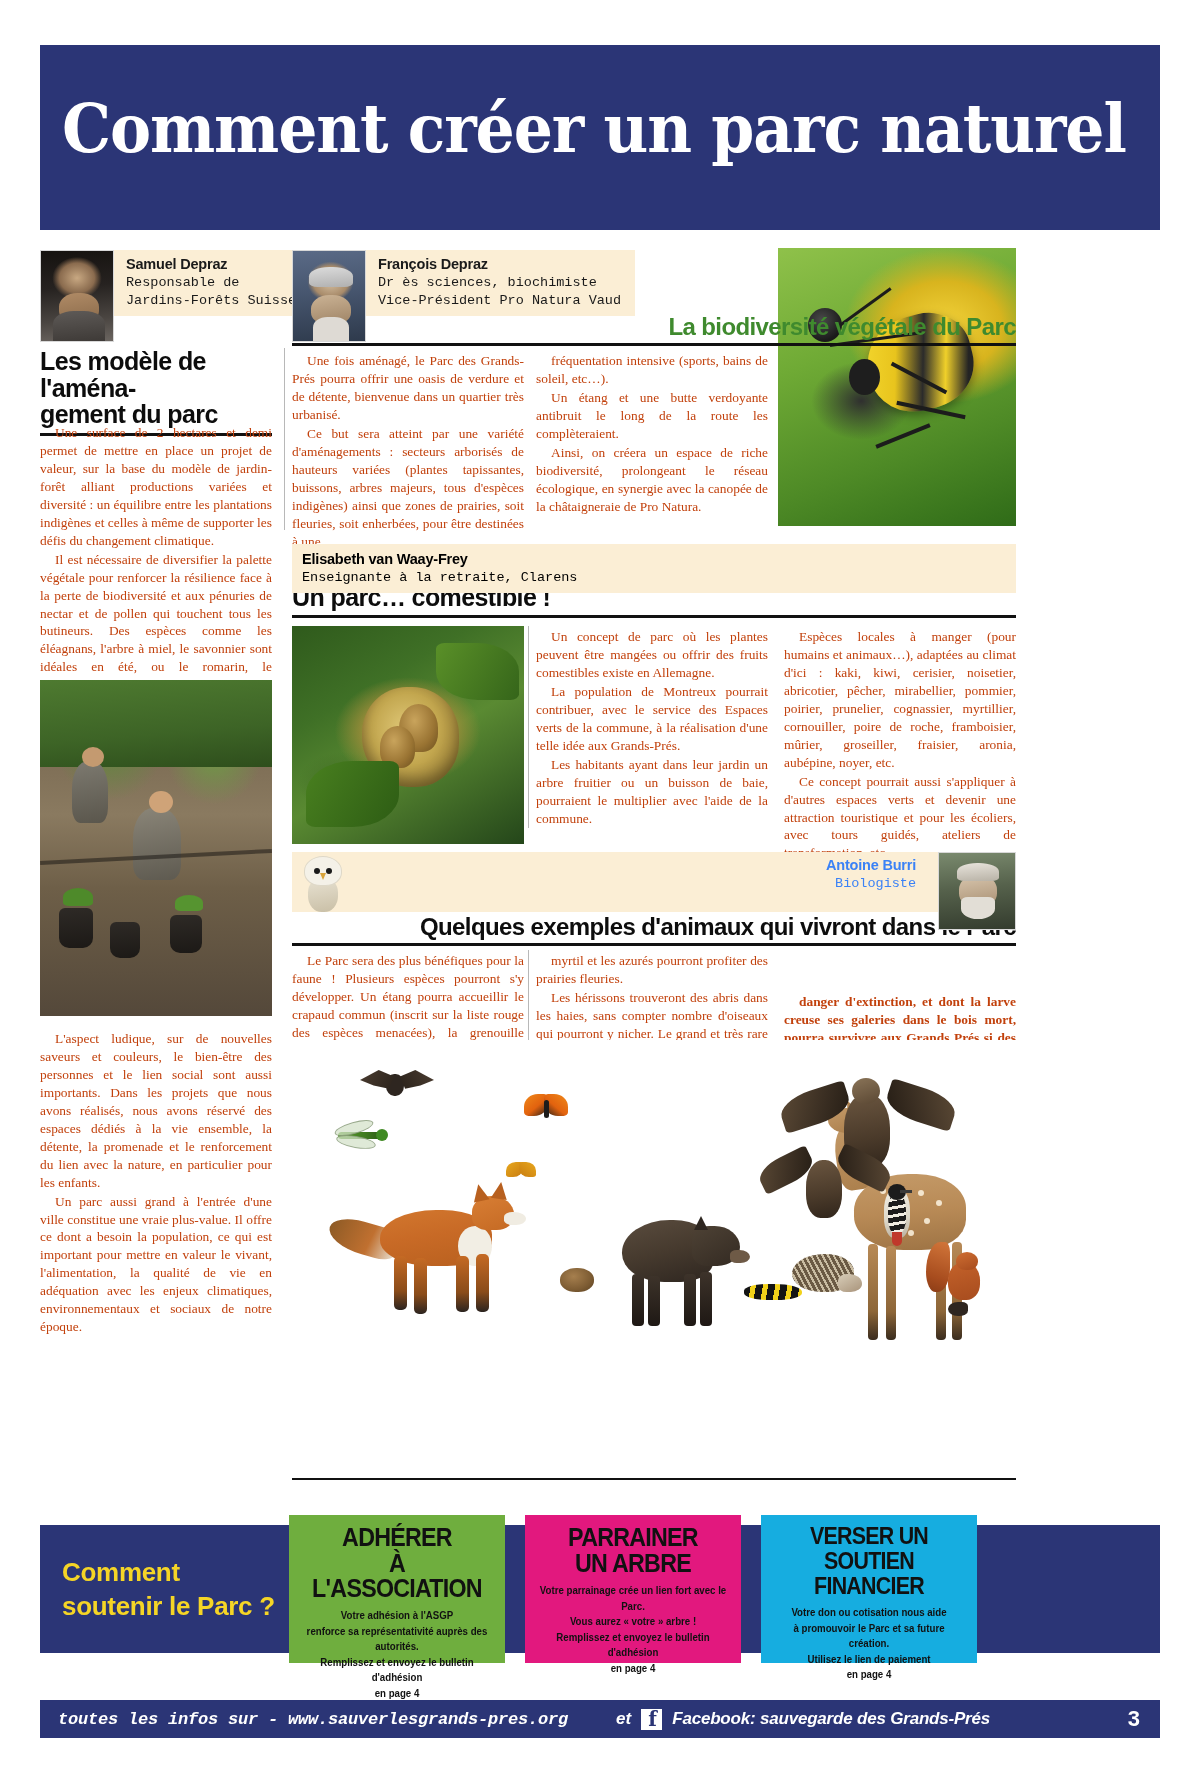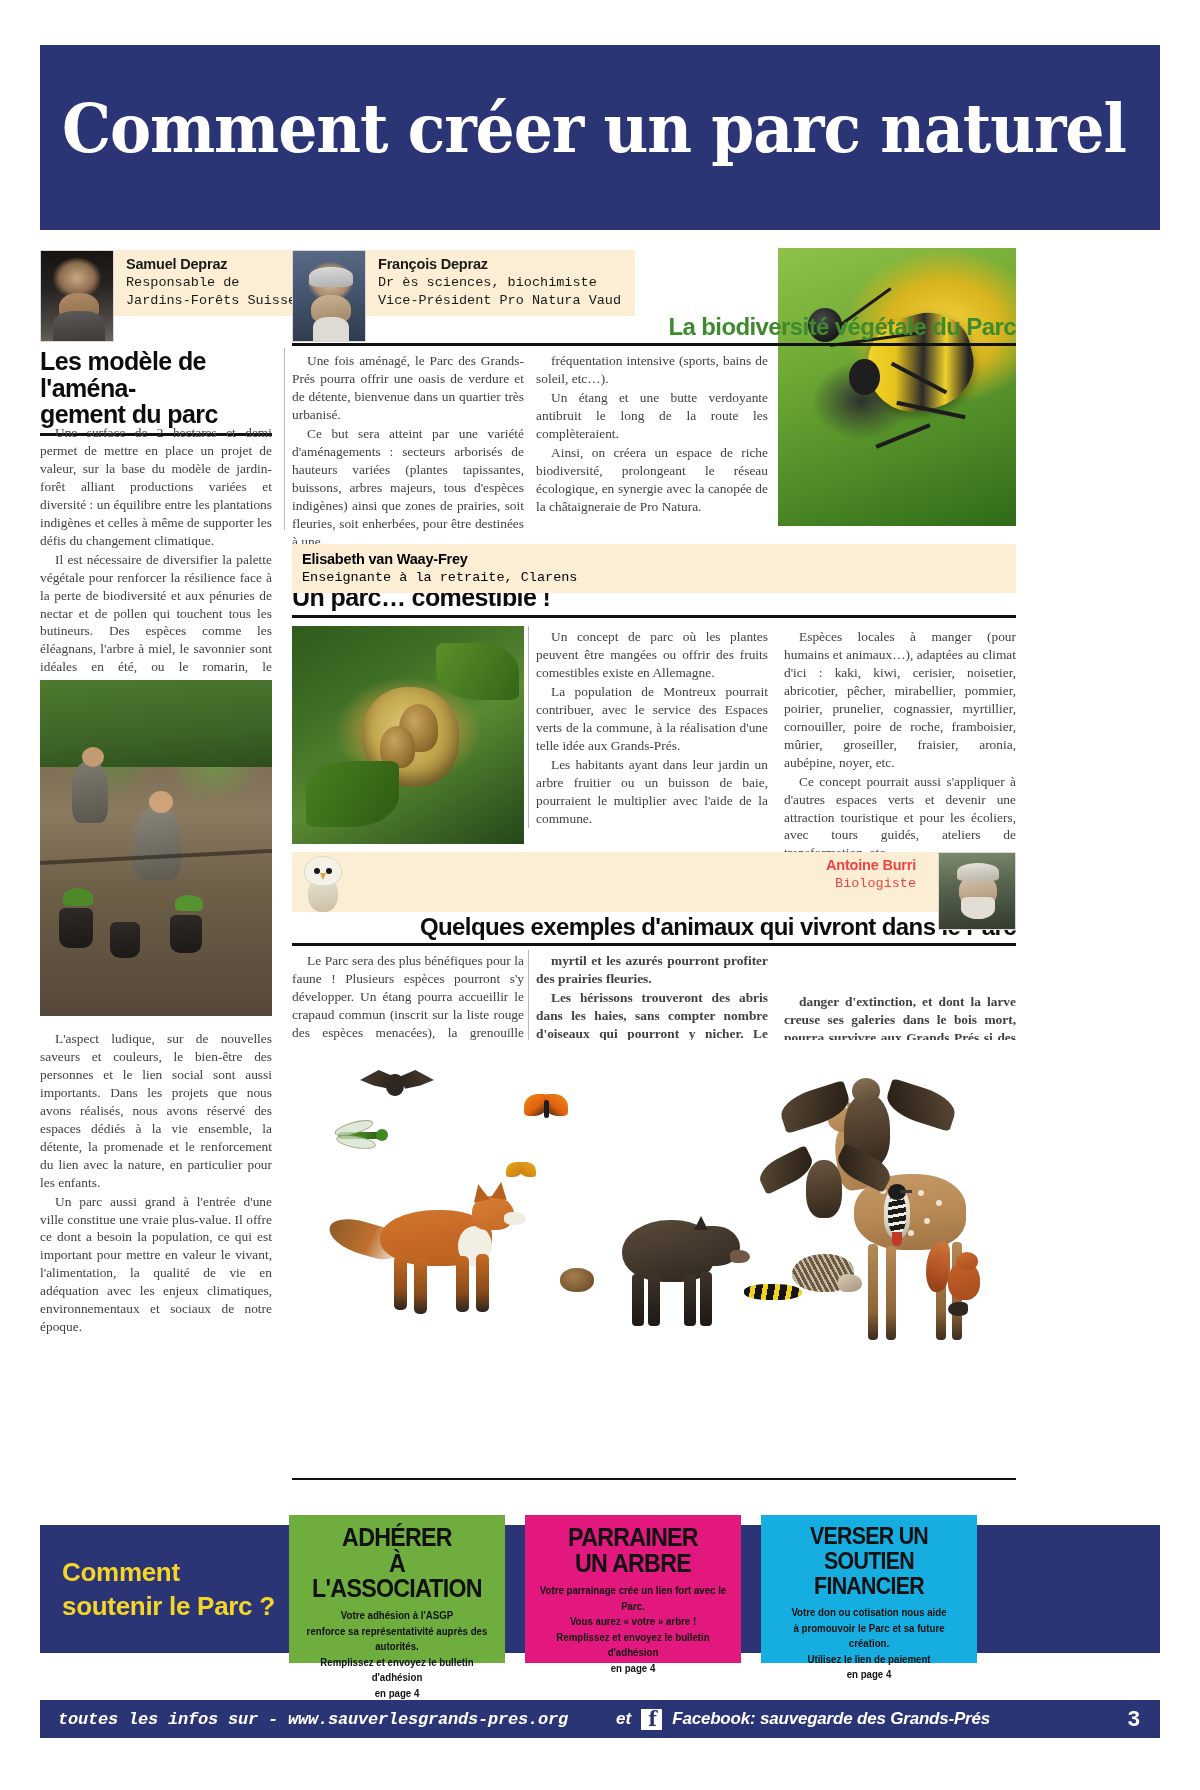--- a/index.html
+++ b/index.html
@@ -89,21 +89,21 @@
     width: 100%;
   }
 
   
   .body-col {
     position: absolute;
     font-family: "Liberation Serif", serif;
     font-size: 13.4px;
     line-height: 1.34;
     text-align: justify;
-    color: #404040;
+    color: #c2410c;
     hyphens: auto;
   }
   .body-col p { text-indent: 15px; margin-bottom: 1px; }
   .body-col p:first-child { text-indent: 15px; }
 
   .vrule {
     position: absolute;
     width: 1px;
     background: #b8b8b8;
   }
@@ -657,21 +657,21 @@
 
   <div class="owl" style="left:300px; top:856px;">
     <div class="owl-body"></div>
     <div class="owl-head"></div>
     <div class="owl-eye" style="left:14px;"></div>
     <div class="owl-eye" style="left:26px;"></div>
     <div style="position:absolute;left:20px;top:17px;width:0;height:0;border-left:3px solid transparent;border-right:3px solid transparent;border-top:7px solid #d8a33a;"></div>
   </div>
 
   <div style="position:absolute; left:826px; top:856px; text-align:right; font-family:'Liberation Sans',sans-serif;
-              font-size:13.5px; line-height:1.32; color:#ef4444;">
+              font-size:13.5px; line-height:1.32; color:#3b82f6;">
     <span class="byline-name">Antoine Burri</span>
     <span class="byline-role">Biologiste</span>
   </div>
 
   <div class="byline-photo" style="position:absolute; left:938px; top:852px; width:78px; height:78px;">
     <div style="position:absolute;inset:0;background:linear-gradient(175deg,#7a8a6e 0%,#56624c 45%,#343c2e 100%);"></div>
     <div style="position:absolute;left:20px;top:22px;width:38px;height:32px;border-radius:46% 46% 42% 42%;background:linear-gradient(170deg,#d8c6ae 0%,#a88f72 100%);"></div>
     <div style="position:absolute;left:18px;top:10px;width:42px;height:18px;border-radius:48% 48% 18% 18%;background:linear-gradient(175deg,#e8e4dc 0%,#b8b2a6 100%);"></div>
     <div style="position:absolute;left:22px;top:44px;width:34px;height:22px;border-radius:20% 20% 48% 48%;background:#e2ded6;"></div>
   </div>
@@ -679,21 +679,21 @@
   <div style="position:absolute; left:292px; top:914px; width:724px;">
     <div class="headline" style="font-size:24px; text-align:right;">Quelques exemples d'animaux qui vivront dans le Parc</div>
     <div class="rule-thick" style="margin-top:4px;"></div>
   </div>
 
   <div class="vrule" style="left:528px; top:950px; height:110px;"></div>
 
   <div class="body-col" style="left:292px; top:952px; width:232px;">
     <p>Le Parc sera des plus bénéfiques pour la faune ! Plusieurs espèces pourront s'y développer. Un étang pourra accueillir le crapaud commun (inscrit sur la liste rouge des espèces menacées), la grenouille rousse et plusieurs espèces de libellules. Des papillons, comme le demi-deuil, le</p>
   </div>
-  <div class="body-col" style="left:536px; top:952px; width:232px;font-weight:bold;">
+  <div class="body-col" style="left:536px; top:952px; width:232px;">
     <p>myrtil et les azurés pourront profiter des prairies fleuries.</p>
     <p>Les hérissons trouveront des abris dans les haies, sans compter nombre d'oiseaux qui pourront y nicher. Le grand et très rare coléoptère, l'aegosome scabricorne, en</p>
   </div>
   <div class="body-col" style="left:784px; top:993px; width:232px;font-weight:bold;">
     <p>danger d'extinction, et dont la larve creuse ses galeries dans le bois mort, pourra survivre aux Grands Prés si des structures qui lui sont favorables y sont aménagées.</p>
   </div>
 
   <div class="photo ph-animals" style="left:292px; top:1040px; width:724px; height:440px; border-bottom:2px solid #111;">
 
     <div class="an" style="left:40px; top:80px;">

